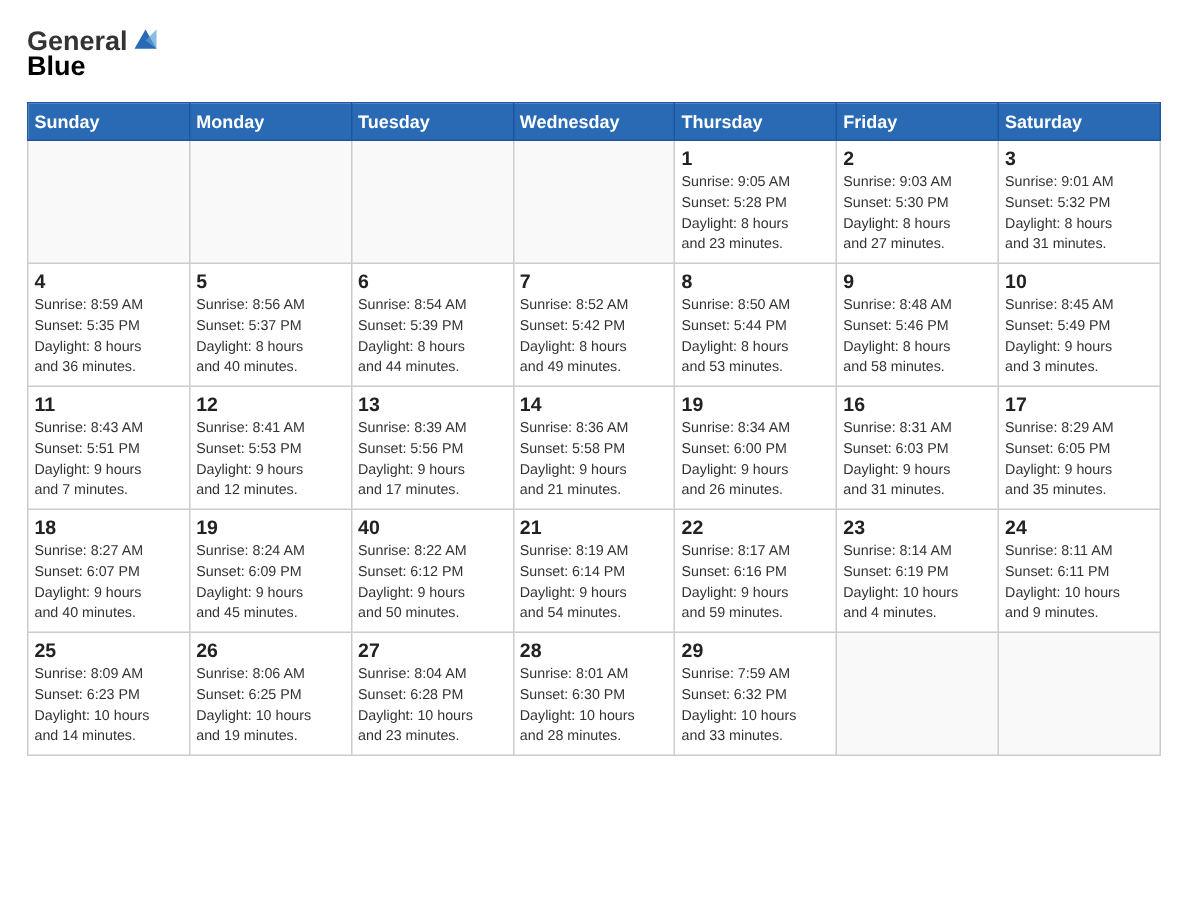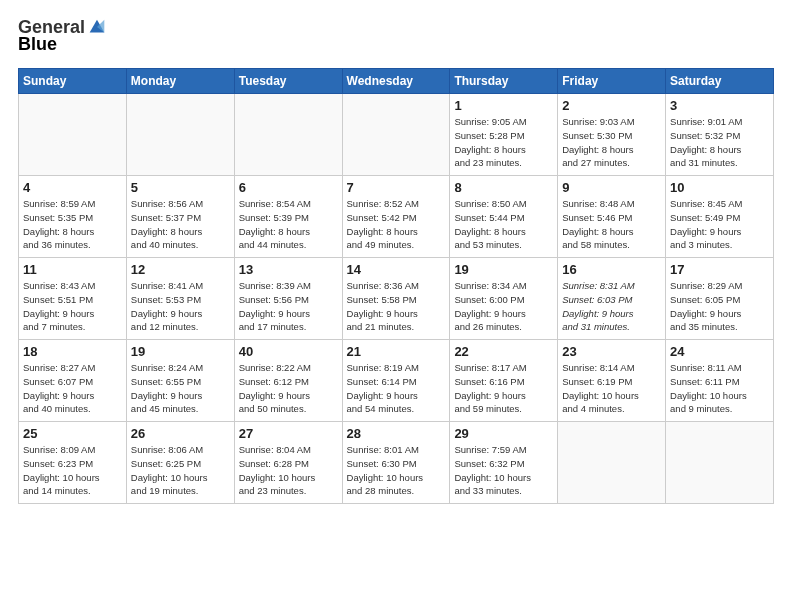--- a/index.html
+++ b/index.html
@@ -224,21 +224,21 @@
           </td>
           <td>
             <div class="day-num">19</div>
             <div class="day-info" style="white-space: pre-line;">Sunrise: 8:34 AM
 Sunset: 6:00 PM
 Daylight: 9 hours
 and 26 minutes.</div>
           </td>
           <td>
             <div class="day-num">16</div>
-            <div class="day-info" style="white-space: pre-line; font-style: italic;">Sunrise: 8:31 AM
+            <div class="day-info" style="white-space: pre-line;">Sunrise: 8:31 AM
 Sunset: 6:03 PM
 Daylight: 9 hours
 and 31 minutes.</div>
           </td>
           <td>
             <div class="day-num">17</div>
             <div class="day-info" style="white-space: pre-line;">Sunrise: 8:29 AM
 Sunset: 6:05 PM
 Daylight: 9 hours
 and 35 minutes.</div>
@@ -248,21 +248,21 @@
           <td>
             <div class="day-num">18</div>
             <div class="day-info" style="white-space: pre-line;">Sunrise: 8:27 AM
 Sunset: 6:07 PM
 Daylight: 9 hours
 and 40 minutes.</div>
           </td>
           <td>
             <div class="day-num">19</div>
             <div class="day-info" style="white-space: pre-line;">Sunrise: 8:24 AM
-Sunset: 6:55 PM
+Sunset: 6:09 PM
 Daylight: 9 hours
 and 45 minutes.</div>
           </td>
           <td>
             <div class="day-num">40</div>
             <div class="day-info" style="white-space: pre-line;">Sunrise: 8:22 AM
 Sunset: 6:12 PM
 Daylight: 9 hours
 and 50 minutes.</div>
           </td>

